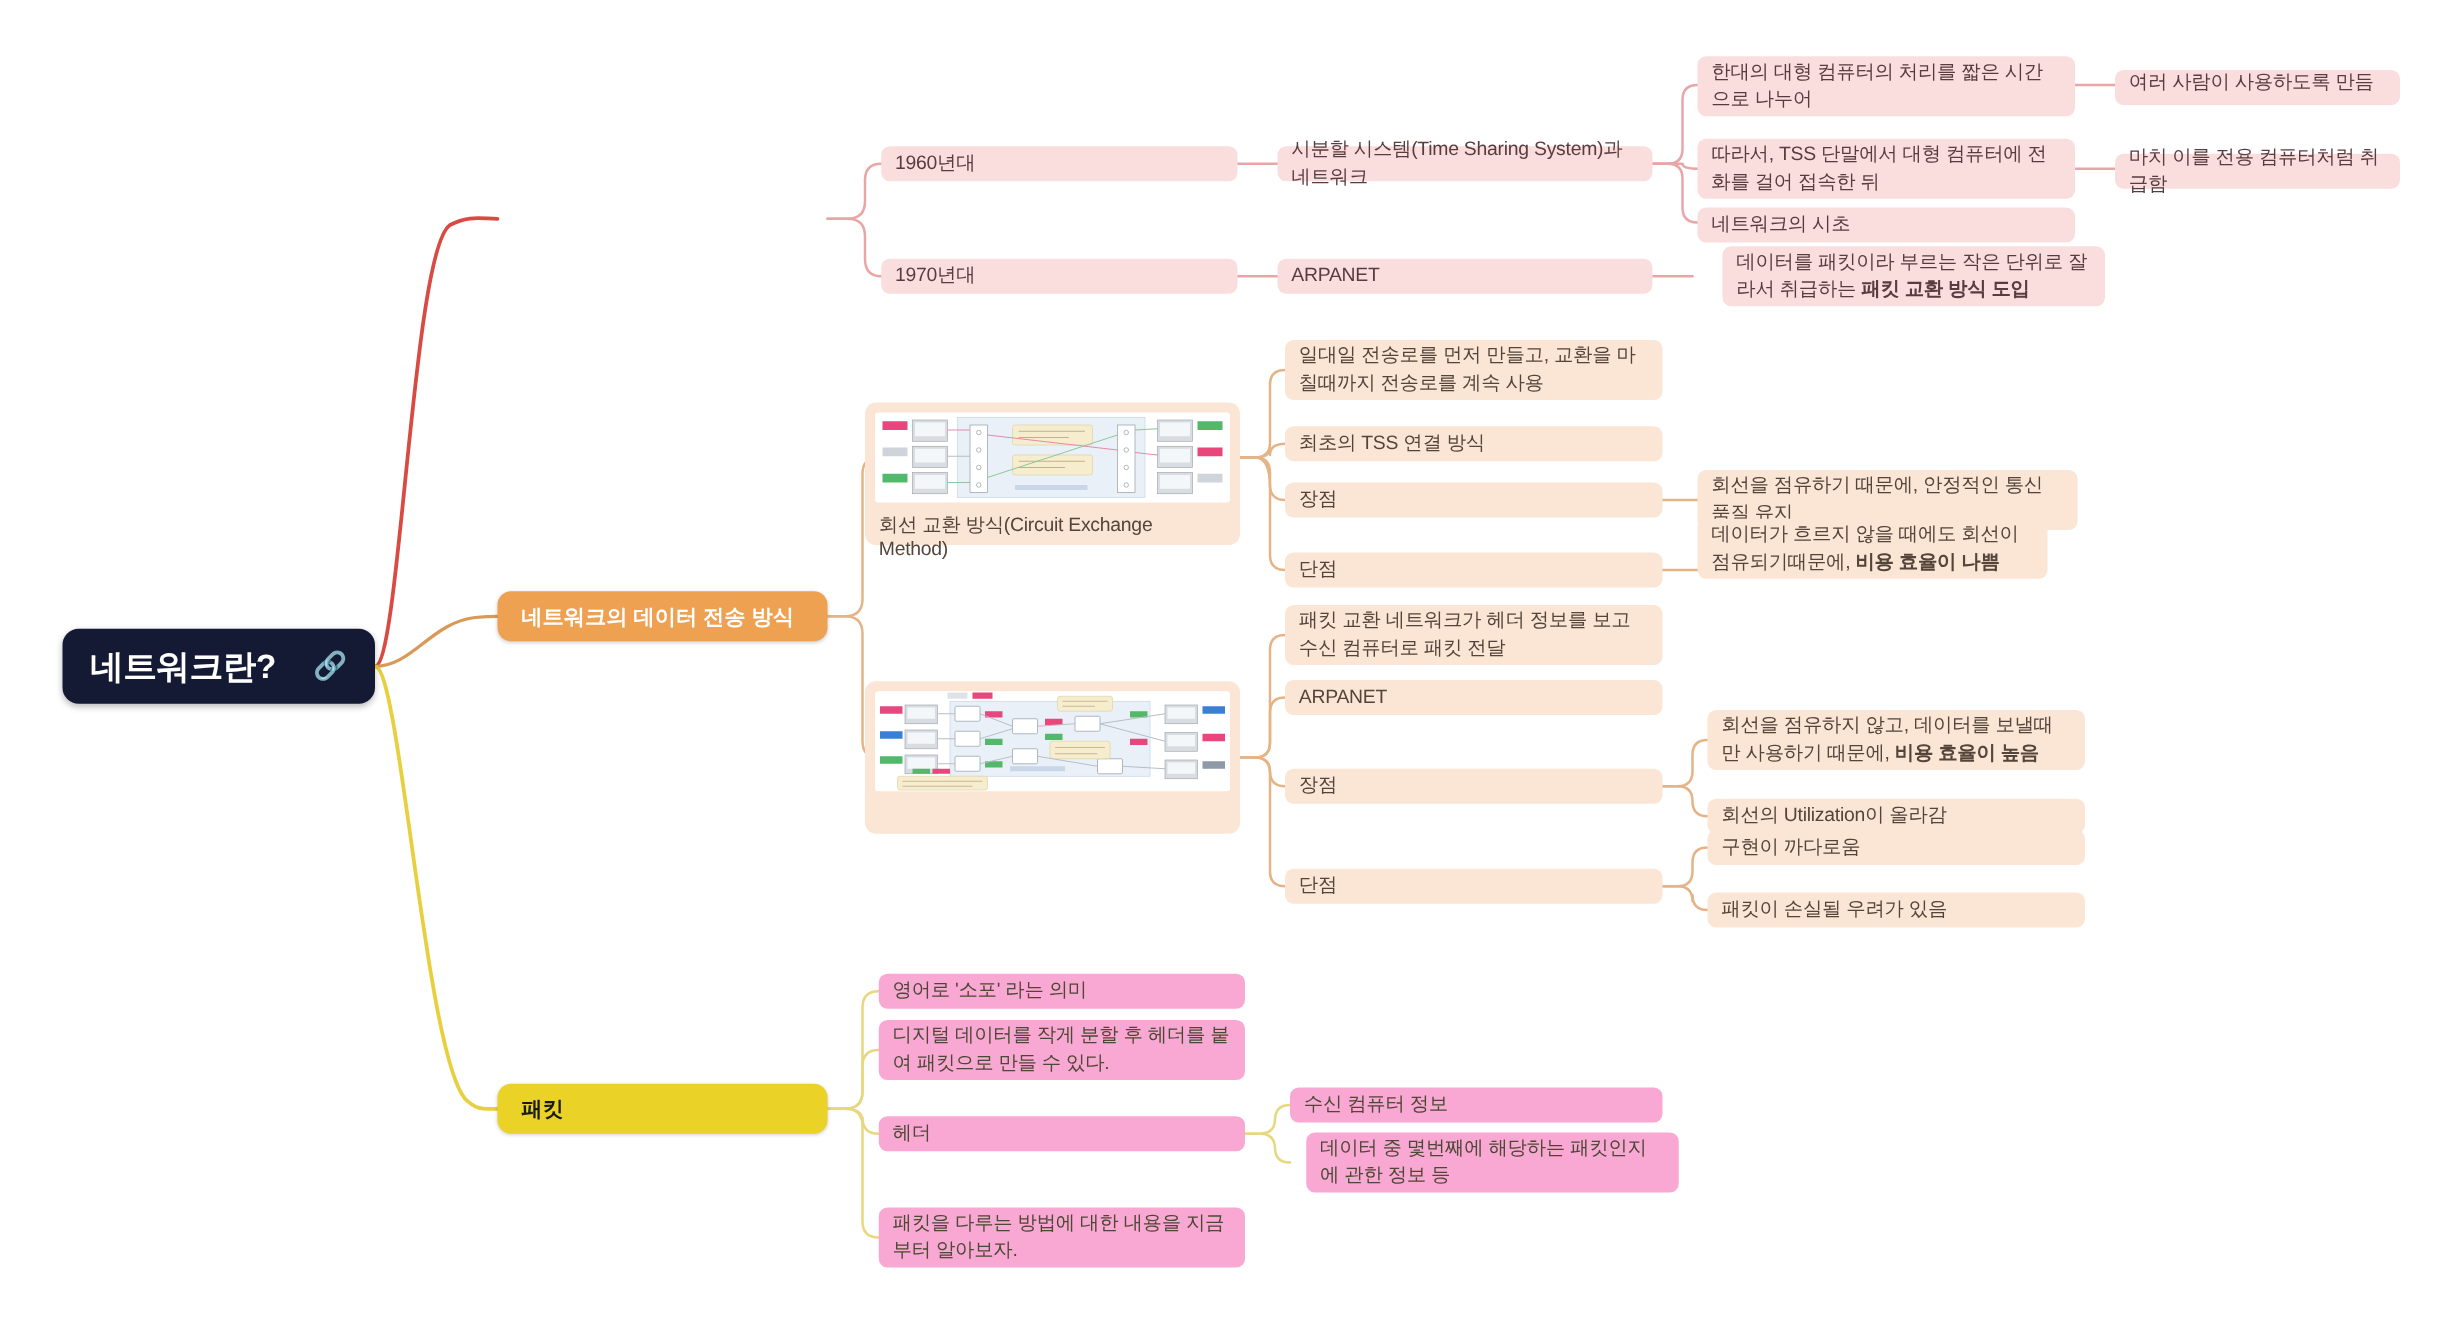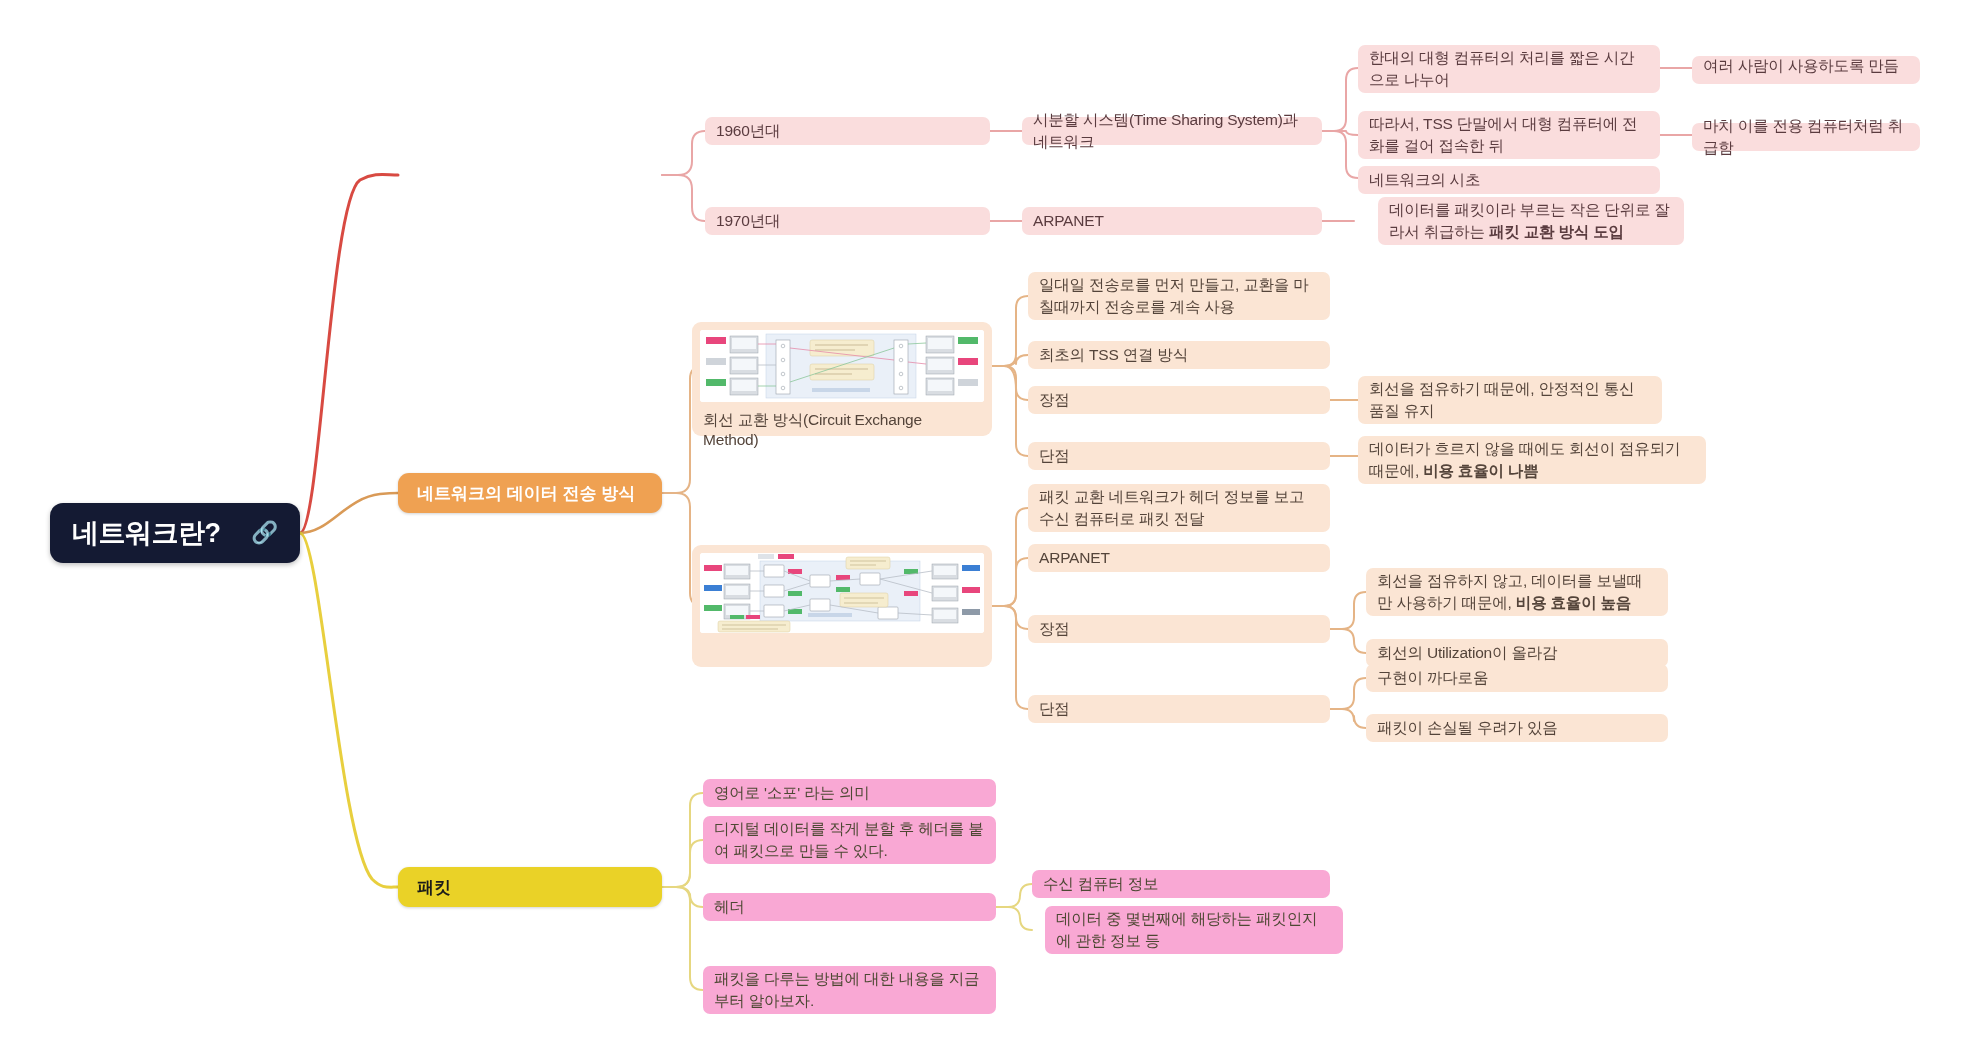--- a/index.html
+++ b/index.html
@@ -351,21 +351,21 @@
   <div class="node chip peach" style="left:1028px; top:386px; width:302px; height:28px;">
     <span class="txt">장점</span>
   </div>
   <div class="node chip peach" style="left:1028px; top:442px; width:302px; height:28px;">
     <span class="txt">단점</span>
   </div>
 
   <div class="node chip peach" style="left:1358px; top:376px; width:304px; height:48px;">
     <span class="txt">회선을 점유하기 때문에, 안정적인 통신 품질 유지</span>
   </div>
-  <div class="node chip peach" style="left:1358px; top:436px; width:348px; height:48px;">
+  <div class="node chip peach" style="left:1358px; top:415px; width:280px; height:48px;">
     <span class="txt">데이터가 흐르지 않을 때에도 회선이 점유되기때문에, <b>비용 효율이 나쁨</b></span>
   </div>
 
   <div class="node chip peach" style="left:1028px; top:484px; width:302px; height:48px;">
     <span class="txt">패킷 교환 네트워크가 헤더 정보를 보고 수신 컴퓨터로 패킷 전달</span>
   </div>
   <div class="node chip peach" style="left:1028px; top:544px; width:302px; height:28px;">
     <span class="txt">ARPANET</span>
   </div>
   <div class="node chip peach" style="left:1028px; top:615px; width:302px; height:28px;">

